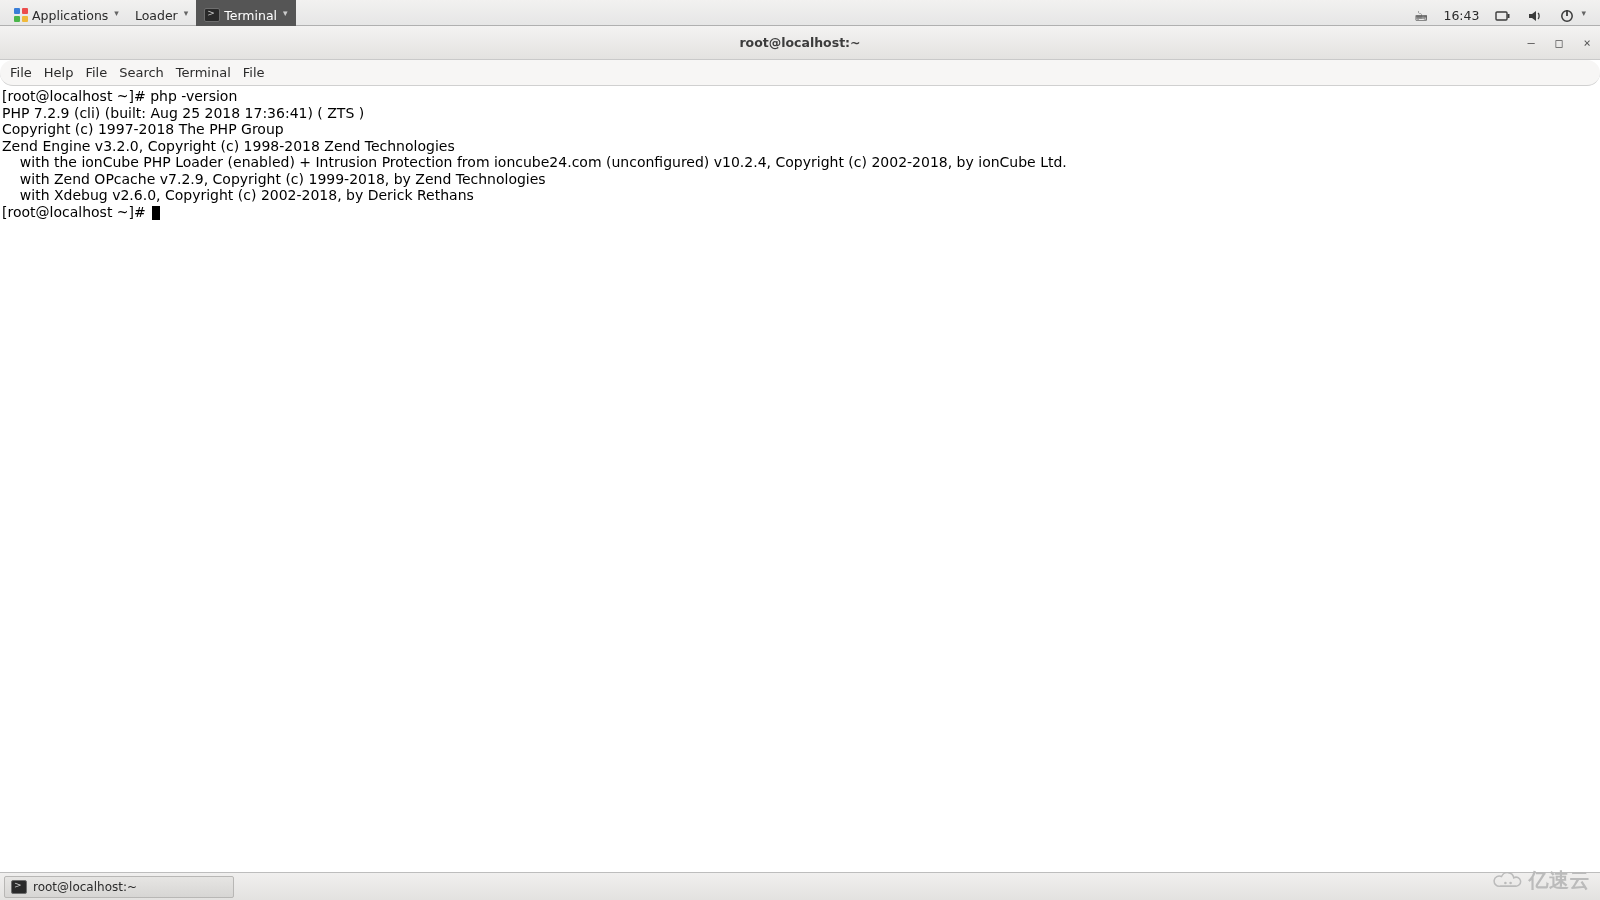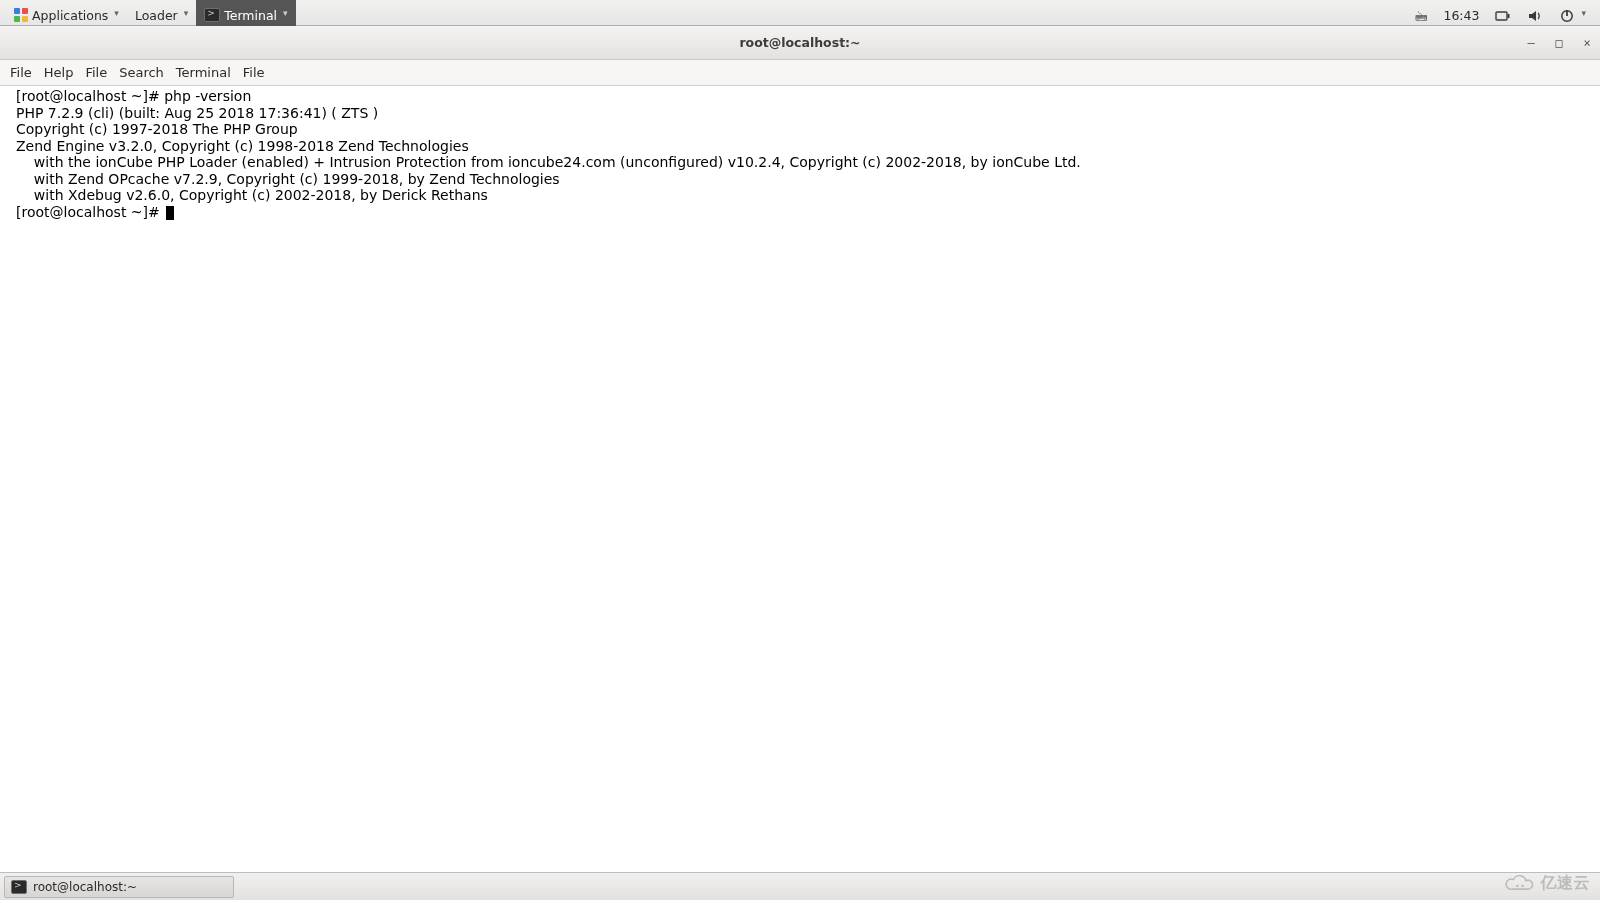--- a/index.html
+++ b/index.html
@@ -37,48 +37,49 @@
   }
   .titlebar .title { position:absolute; left:0; right:0; text-align:center; pointer-events:none; }
   .win-ctrls { position:absolute; right:6px; display:flex; gap:14px; color:#555; }
   .win-btn { width:14px; text-align:center; font-weight:normal; font-size:12px; cursor:default; font-family:"DejaVu Sans Mono",monospace; }
 
   
   .menubar {
     height:26px; display:flex; align-items:center; gap:12px;
     padding:0 10px; font-size:13px; color:#2b2b2b; border-bottom:1px solid #d0d0d0;
     background:#f7f6f5;
+    border-radius:13px;
   }
   .menubar span { cursor:default; }
 
   
   .term-body {
     font-family:"DejaVu Sans Mono","Liberation Mono",monospace;
-    font-size:14px; line-height:16.5px; color:#000; padding:2px 16px;
+    font-size:14px; line-height:16.5px; color:#000; padding:2px 2px;
     white-space:pre; background:#fff; height:700px; overflow:hidden;
   }
   .cursor-block {
     display:inline-block; width:8px; height:14px; background:#000;
     vertical-align:text-bottom; margin-left:2px;
   }
 
   
   .taskbar {
     position:absolute; left:0; right:0; bottom:0; height:28px;
     background:linear-gradient(#f0efee,#e3e2e0); border-top:1px solid #bdbdbd;
     display:flex; align-items:center; padding:0 4px; font-size:12px; color:#2b2b2b;
   }
   .task-btn {
     height:22px; background:linear-gradient(#e6e5e3,#d7d6d4);
     border:1px solid #b8b7b5; border-radius:2px; display:flex; align-items:center;
     gap:6px; padding:0 10px 0 6px; min-width:230px;
   }
   .watermark {
     position:absolute; right:10px; bottom:6px; display:flex; align-items:center;
-    gap:4px; color:#b9b9b9; font-size:16px; font-weight:600; letter-spacing:.5px;
+    gap:4px; color:#b9b9b9; font-size:20px; font-weight:600; letter-spacing:.5px;
     opacity:.95;
   }
   .watermark svg { width:34px; height:18px; }
 </style>
 </head>
 <body>
 
 <div class="top-panel">
   <div class="tp-left">
     <div class="tp-item">

